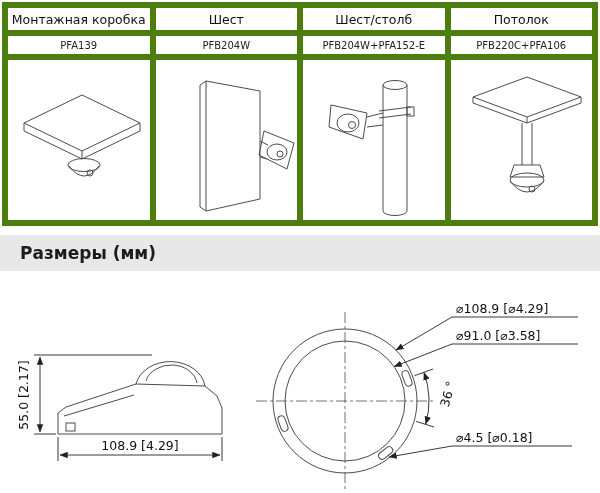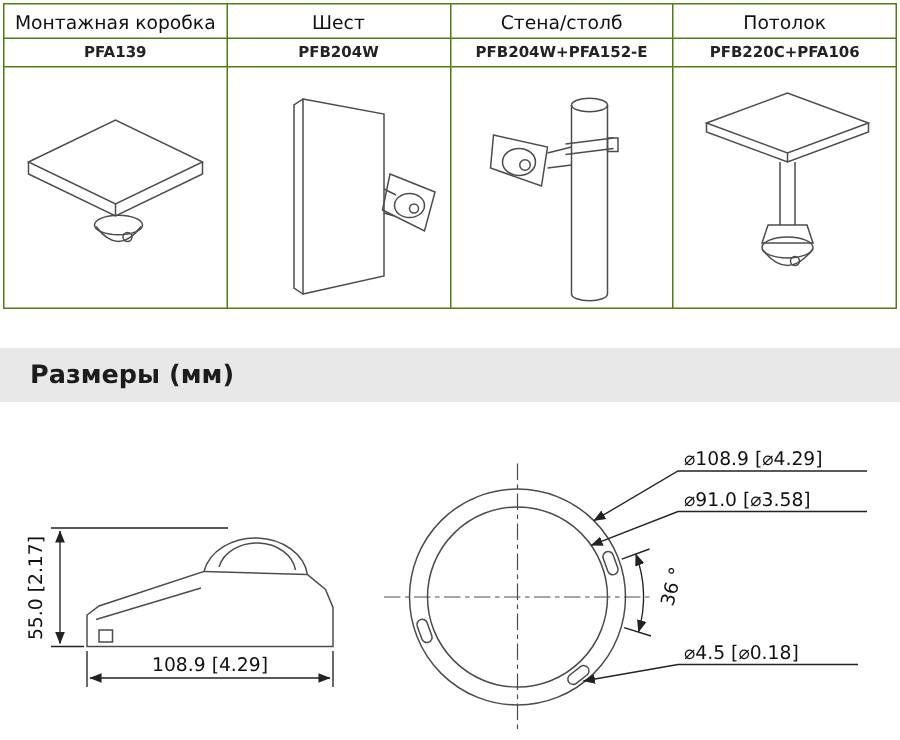--- a/index.html
+++ b/index.html
@@ -1,46 +1,46 @@
 <!DOCTYPE html>
 <html><head>
 <meta charset="utf-8">
 <style>
   html,body{margin:0;padding:0;background:#fff;}
   body{width:600px;height:493px;overflow:hidden;font-family:"DejaVu Sans","Liberation Sans",sans-serif;color:#111;}
 
   
   .mount-table{width:596px;margin:2px auto 0;border-collapse:collapse;table-layout:fixed;}
-  .mount-table td{border:1px solid #4d7c0f;text-align:center;vertical-align:middle;padding:0;}
+  .mount-table td{border:6px solid #4d7c0f;text-align:center;vertical-align:middle;padding:0;}
   .mount-table td.title{height:22px;font-size:12.5px;color:#111;}
-  .mount-table td.model{height:18px;font-size:10px;color:#222;font-weight:bold;}
+  .mount-table td.model{height:18px;font-size:10px;color:#222;}
   .mount-table td.img{height:160px;}
   .mount-table svg{display:block;margin:0 auto;}
 
   
-  .band{margin-top:26px;height:36px;background:#e8e8e8;line-height:36px;padding-left:20px;
+  .band{margin-top:9px;height:36px;background:#e8e8e8;line-height:36px;padding-left:20px;
         font-size:17px;font-weight:bold;color:#1c1c1c;}
 
   
   .drawings{margin-top:18px;}
   .drawings svg{display:block;}
   svg{overflow:visible;}
   svg text{font-family:"DejaVu Sans","Liberation Sans",sans-serif;font-size:12.5px;fill:#111;stroke:none;}
   .lineart{stroke:#4c4c4c;fill:none;stroke-width:1;}
   .dim{stroke:#222;fill:none;stroke-width:0.9;}
 </style>
 </head>
 <body>
 
 <table class="mount-table">
   <tbody>
       <tr>
     <td class="title"><span>Монтажная коробка</span></td>
     <td class="title"><span>Шест</span></td>
-    <td class="title"><span>Стена/столб</span></td>
+    <td class="title"><span>Шест/столб</span></td>
     <td class="title"><span>Потолок</span></td>
   </tr>
   <tr>
     <td class="model"><span>PFA139</span></td>
     <td class="model"><span>PFB204W</span></td>
     <td class="model"><span>PFB204W+PFA152-E</span></td>
     <td class="model"><span>PFB220C+PFA106</span></td>
   </tr>
   <tr>
     <td class="img">

